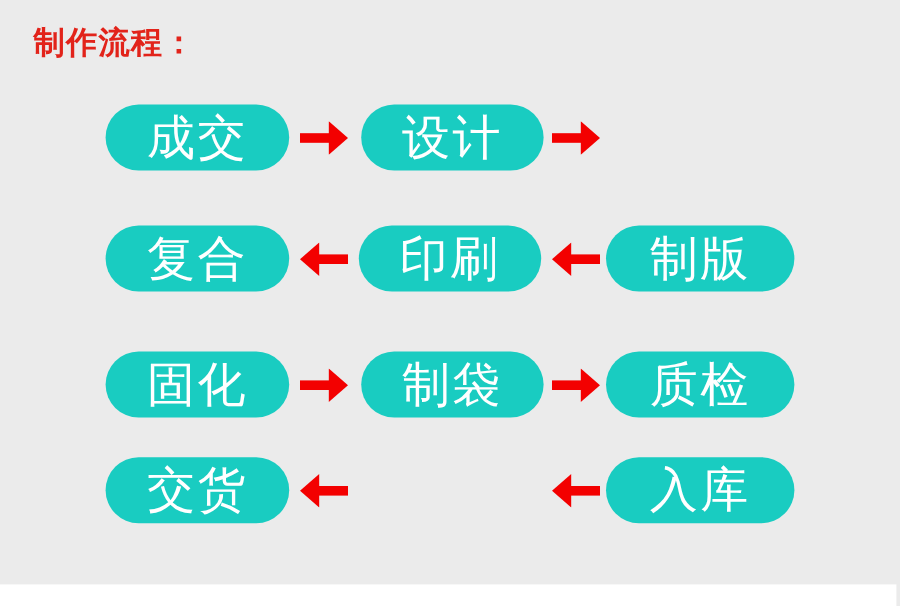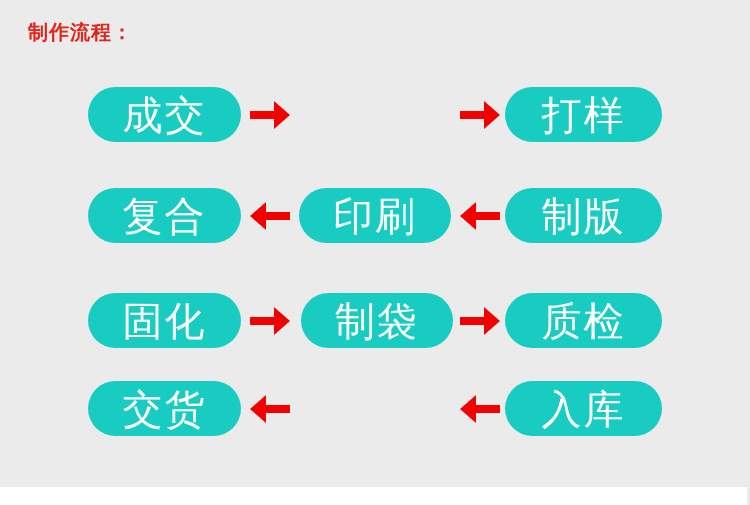--- a/index.html
+++ b/index.html
@@ -13,21 +13,21 @@
   *{box-sizing:border-box;}
   html,body{margin:0;padding:0;}
   body{
     width:750px;height:505px;position:relative;overflow:hidden;
     background:var(--background);
     font-family:"Liberation Sans","DejaVu Sans",sans-serif;
   }
   .stage{position:absolute;inset:0;}
   .title{
     position:absolute;left:28px;top:20px;margin:0;
-    font-size:20px;font-weight:bold;color:var(--title-red);
+    font-size:26px;font-weight:bold;color:var(--title-red);
     letter-spacing:1px;line-height:1.2;
   }
   .pill{
     position:absolute;height:55px;border-radius:28px;
     background:var(--step-teal);color:var(--step-text);
     display:flex;align-items:center;justify-content:center;
     font-size:40px;letter-spacing:2px;line-height:1;
   }
   .arrow{position:absolute;width:40px;height:28px;display:block;}
   .arrow.left{transform:scaleX(-1);}
@@ -42,25 +42,25 @@
 
 <div class="stage">
 
   <h1 class="title">制作流程：</h1>
 
   <div class="pill" style="left:88px;top:87px;width:153px">成交</div>
   <svg class="arrow" style="left:250px;top:101px" viewBox="0 0 40 28">
       <rect x="0" y="10" width="26" height="8"></rect>
       <polygon points="24,0 40,14 24,28"></polygon>
     </svg>
+  <div class="pill" style="left:301px;top:87px;width:152px">设计</div>
   <svg class="arrow" style="left:460px;top:101px" viewBox="0 0 40 28">
       <rect x="0" y="10" width="26" height="8"></rect>
       <polygon points="24,0 40,14 24,28"></polygon>
     </svg>
-  <div class="pill" style="left:505px;top:87px;width:157px">打样</div>
 
   <div class="pill" style="left:88px;top:188px;width:153px">复合</div>
   <svg class="arrow left" style="left:250px;top:202px" viewBox="0 0 40 28">
       <rect x="0" y="10" width="26" height="8"></rect>
       <polygon points="24,0 40,14 24,28"></polygon>
     </svg>
   <div class="pill" style="left:299px;top:188px;width:152px">印刷</div>
   <svg class="arrow left" style="left:460px;top:202px" viewBox="0 0 40 28">
       <rect x="0" y="10" width="26" height="8"></rect>
       <polygon points="24,0 40,14 24,28"></polygon>

